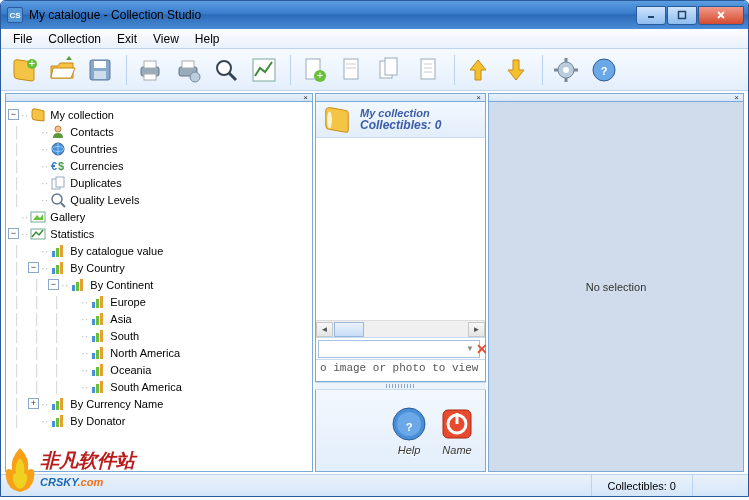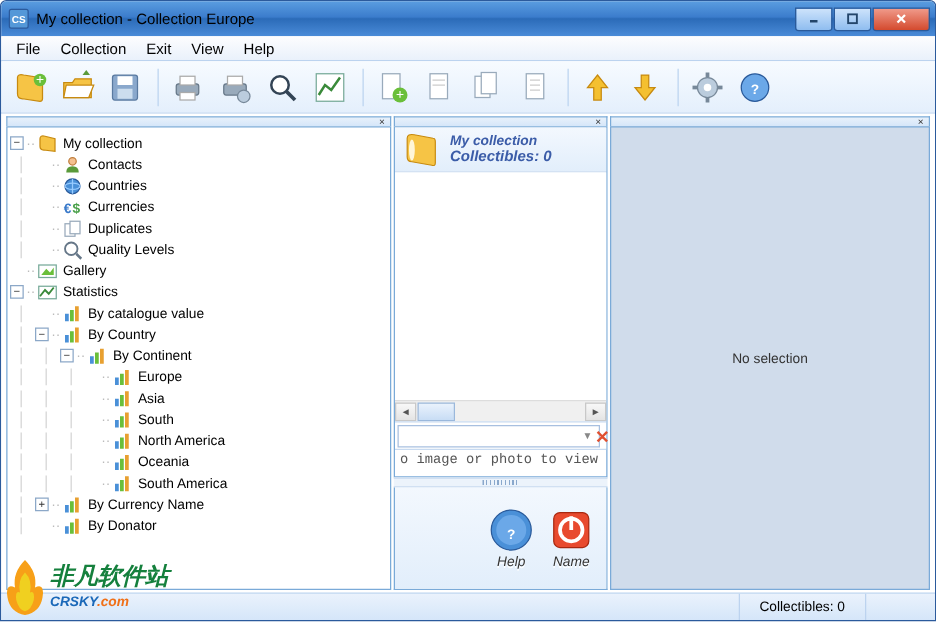--- a/index.html
+++ b/index.html
@@ -63,35 +63,35 @@
 .big-btn .blabel { font-size: 11px; color: #333; font-style: italic; text-shadow: 0 1px 0 #fff; }
 
 .right-panel { width: 262px; display: flex; flex-direction: column; padding: 2px 4px 2px 2px; }
 .right-body { flex: 1; border: 1px solid #7aaad8; background: #d0dceb; display: flex; align-items: center; justify-content: center; color: #333; font-size: 12px; }
 
 .statusbar { height: 22px; background: linear-gradient(#eaf2fc, #d5e6f9); border-top: 1px solid #bcd3ef; display: flex; align-items: center; justify-content: flex-end; padding: 0 16px; font-size: 12px; }
 .status-seg { padding: 0 16px; border-left: 1px solid #bcd3ef; height: 100%; display: flex; align-items: center; }
 
 .watermark { position: absolute; left: 2px; bottom: 2px; width: 140px; height: 56px; pointer-events: none; }
 .watermark .flame { width: 36px; height: 48px; position: absolute; left: 0; top: 4px; }
-.watermark .zh { position: absolute; left: 38px; top: 6px; font-size: 19px; font-weight: bold; font-style: italic; color: #15803d; }
+.watermark .zh { position: absolute; left: 38px; top: 6px; font-size: 19px; font-weight: bold; font-style: italic; color: #b91c1c; }
 .watermark .en { position: absolute; left: 38px; top: 30px; font-size: 16px; font-weight: bold; font-style: italic; color: #1a68b8; }
 .watermark .en .c { color: #f07018; }
 
 
 .ic { width: 28px; height: 28px; }
 </style>
 </head>
 <body>
 
 <div class="window">
 
   <div class="titlebar">
     <div class="app-icon">CS</div>
-    <div class="title">My collection - Collection Europe</div>
+    <div class="title">My catalogue - Collection Studio</div>
     <div class="win-btns">
       <div class="win-btn">
           <svg viewBox="0 0 10 10">
             <line x1="2" y1="7" x2="8" y2="7" stroke="#23456a" stroke-width="2"></line>
           </svg>
         </div>
       <div class="win-btn">
           <svg viewBox="0 0 10 10">
             <rect x="1.5" y="1.5" width="7" height="7" fill="none" stroke="#23456a" stroke-width="1.5"></rect>
           </svg>

